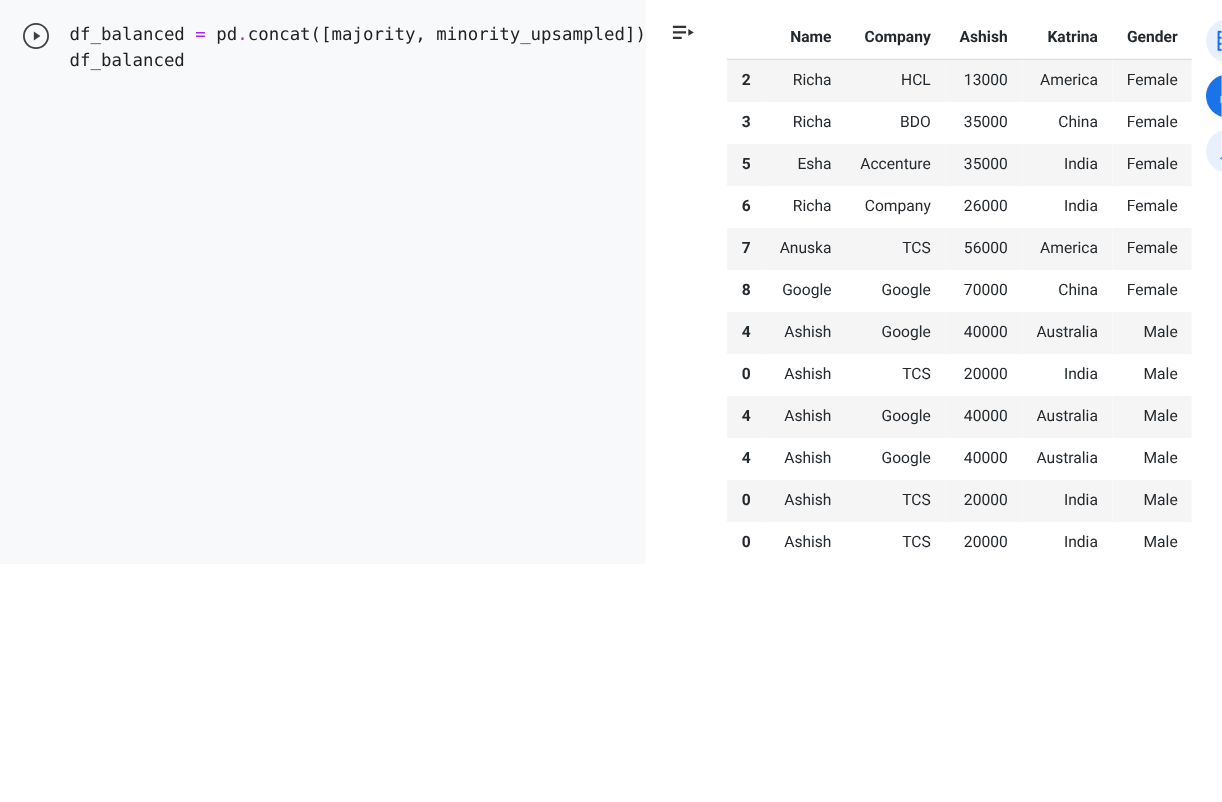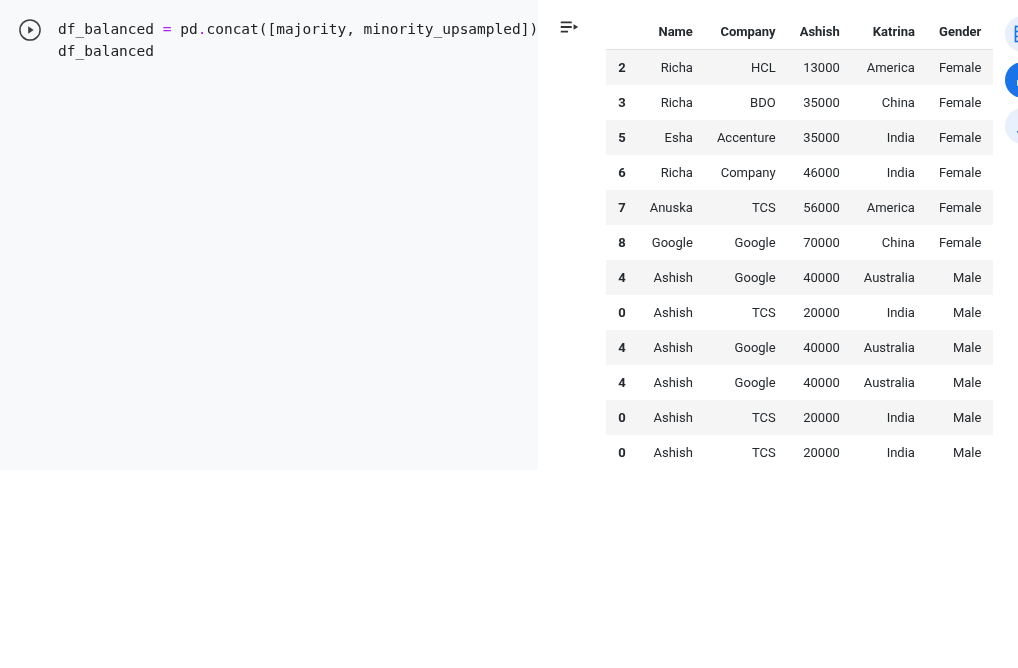--- a/index.html
+++ b/index.html
@@ -176,21 +176,21 @@
                 <td>Esha</td>
                 <td>Accenture</td>
                 <td>35000</td>
                 <td>India</td>
                 <td>Female</td>
               </tr>
               <tr>
                 <th class="row-idx">6</th>
                 <td>Richa</td>
                 <td>Company</td>
-                <td>46000</td>
+                <td>26000</td>
                 <td>India</td>
                 <td>Female</td>
               </tr>
               <tr>
                 <th class="row-idx">7</th>
                 <td>Anuska</td>
                 <td>TCS</td>
                 <td>56000</td>
                 <td>America</td>
                 <td>Female</td>

